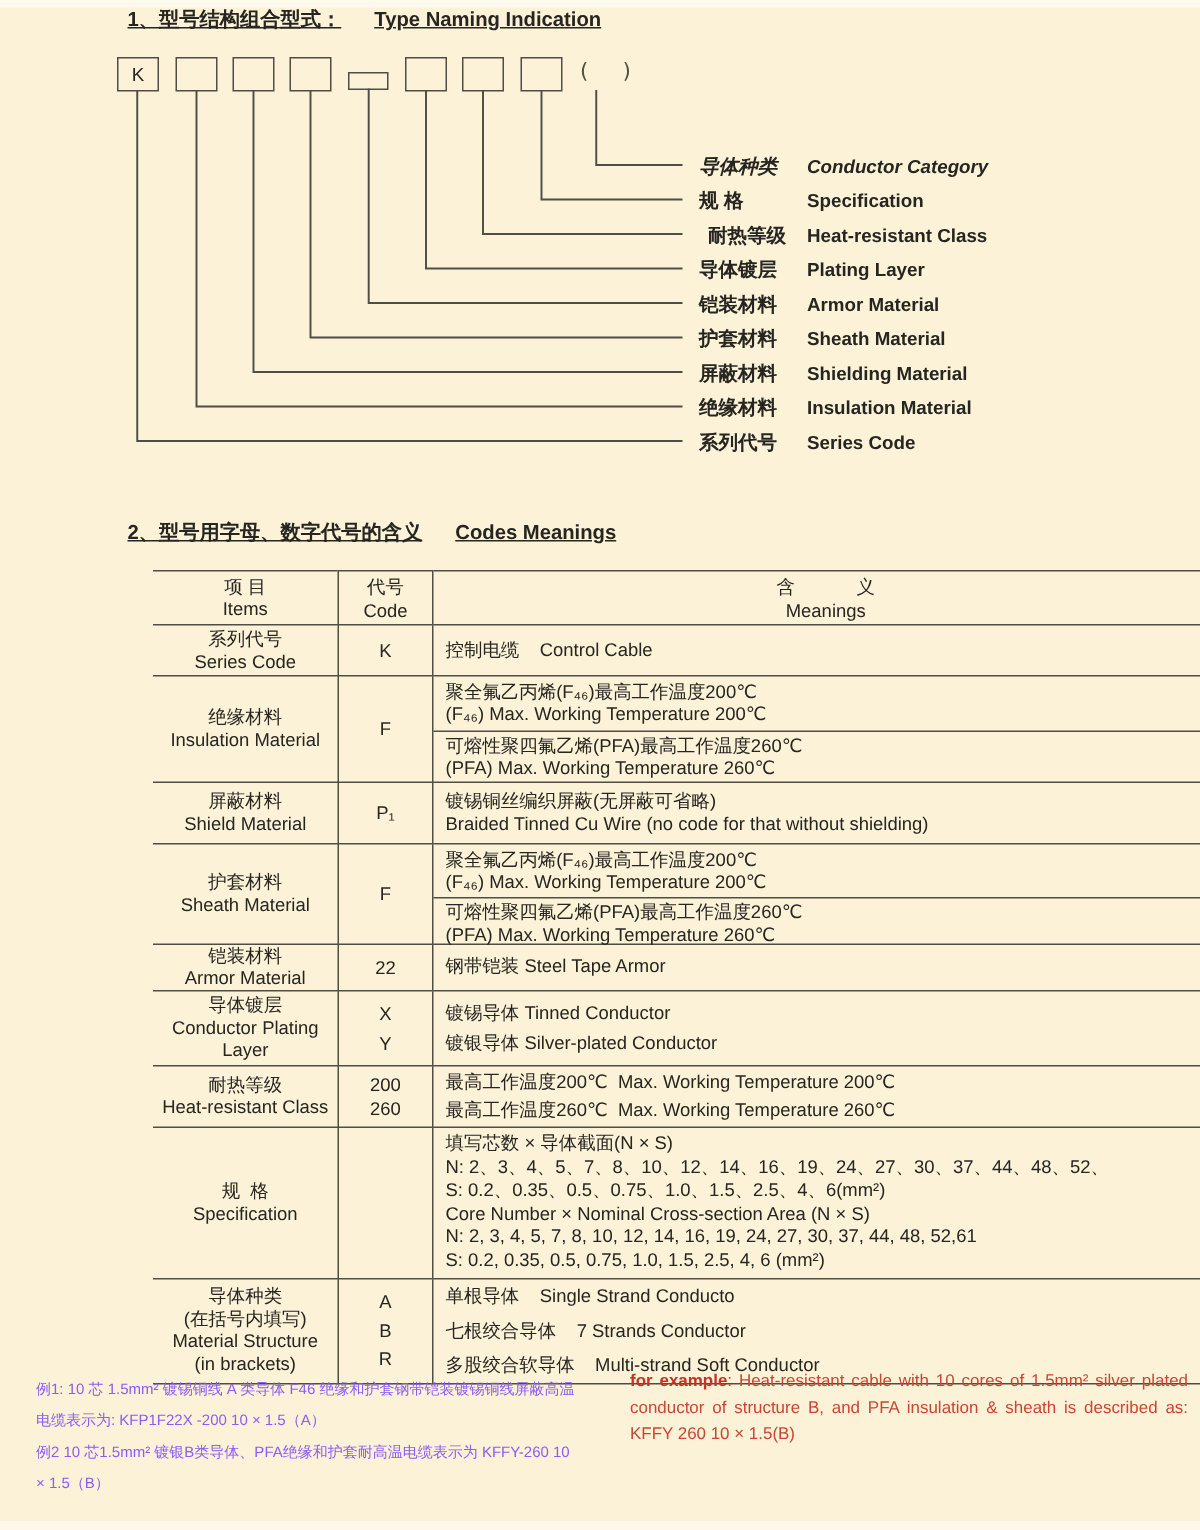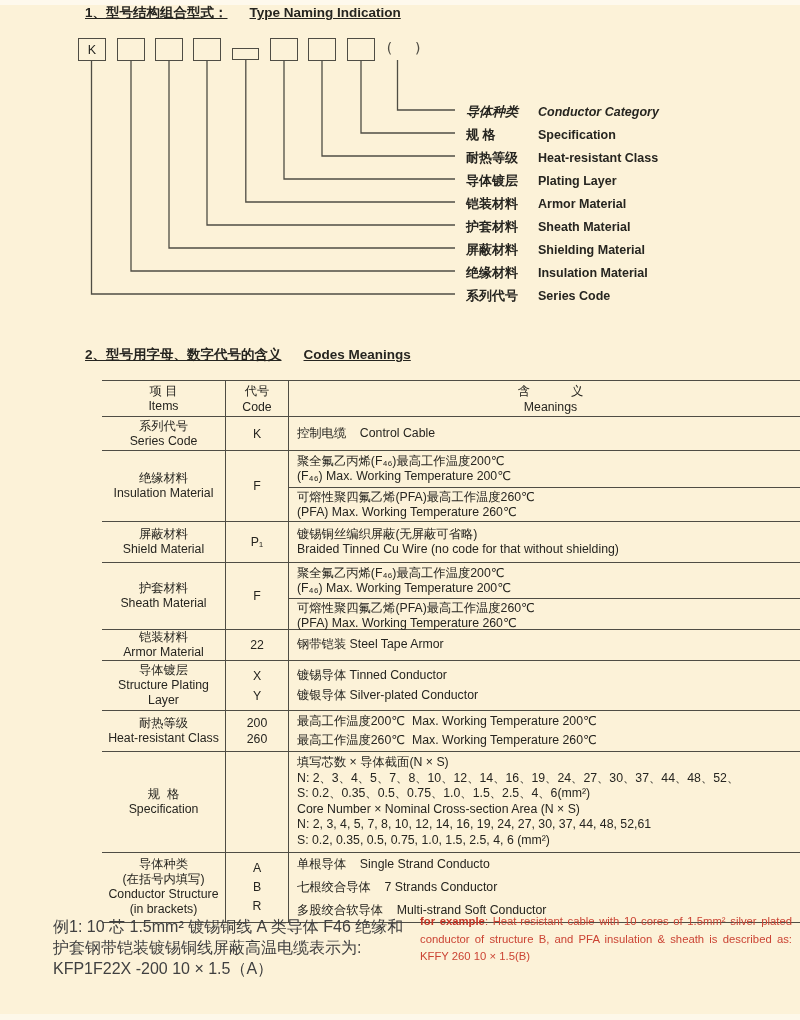--- a/index.html
+++ b/index.html
@@ -43,22 +43,22 @@
   table.codes td{padding:0;vertical-align:middle;border-bottom:1.6px solid #4f4d44;}
   td.c-items{width:123px;border-right:1.4px solid #4f4d44;text-align:center;line-height:15px;}
   td.c-code{width:62px;border-right:1.4px solid #4f4d44;text-align:center;line-height:16px;}
   td.c-mean{width:523px;text-align:left;}
   .mrow{padding:2px 8px;line-height:15.5px;}
   .m-split{border-top:1.4px solid #4f4d44;}
   .spec-lines{padding:3px 8px;line-height:15.6px;}
 
   
   .ex-left{
-    position:absolute;left:53px;top:916px;width:362px;
-    color:#404040;font-size:16px;line-height:21px;
+    position:absolute;left:24px;top:916px;width:362px;
+    color:#8b5cf6;font-size:10px;line-height:21px;
   }
   .ex-right{
     position:absolute;left:420px;top:913px;width:372px;
     color:#cb4434;font-size:11.3px;line-height:17.5px;text-align:justify;
   }
   .ex-right b{color:#c43325;}
 </style>
 </head>
 <body>
 
@@ -91,21 +91,21 @@
 <div class="dg-box" style="left:308px;top:38px;width:28px;height:23px;"></div>
 <div class="dg-box" style="left:347px;top:38px;width:28px;height:23px;"></div>
 <div class="dg-bracket" style="left:385px;top:40px;">( )</div>
 
 <div class="dg-label" style="left:466px;top:102px;font-style:italic;">
   <span class="zh">导体种类</span><span class="en">Conductor  Category</span>
 </div>
 <div class="dg-label" style="left:466px;top:125px;">
   <span class="zh">规    格</span><span class="en">Specification</span>
 </div>
-<div class="dg-label" style="left:466px;top:148px;">
+<div class="dg-label" style="left:466px;top:148px;text-align:center;">
   <span class="zh">耐热等级</span><span class="en">Heat-resistant Class</span>
 </div>
 <div class="dg-label" style="left:466px;top:171px;">
   <span class="zh">导体镀层</span><span class="en">Plating Layer</span>
 </div>
 <div class="dg-label" style="left:466px;top:194px;">
   <span class="zh">铠装材料</span><span class="en">Armor Material</span>
 </div>
 <div class="dg-label" style="left:466px;top:217px;">
   <span class="zh">护套材料</span><span class="en">Sheath Material</span>
@@ -220,21 +220,21 @@
       <div>22</div>
     </td>
     <td class="c-mean">
       <div class="mrow">钢带铠装 Steel Tape Armor</div>
     </td>
   </tr>
 
   <tr>
     <td class="c-items" style="height:49px;">
       <div>导体镀层</div>
-      <div>Structure Plating Layer</div>
+      <div>Conductor Plating Layer</div>
     </td>
     <td class="c-code">
       <div>X</div>
       <div style="height:4px;"></div>
       <div>Y</div>
     </td>
     <td class="c-mean">
       <div class="mrow">镀锡导体 Tinned Conductor</div>
       <div class="mrow">镀银导体 Silver-plated Conductor</div>
     </td>
@@ -272,40 +272,41 @@
         <div>N: 2, 3, 4, 5, 7, 8, 10, 12, 14, 16, 19, 24, 27, 30, 37, 44, 48, 52,61</div>
         <div>S: 0.2, 0.35, 0.5, 0.75, 1.0, 1.5, 2.5, 4, 6 (mm²)</div>
       </div>
     </td>
   </tr>
 
   <tr>
     <td class="c-items" style="height:64px;">
       <div>导体种类</div>
       <div>(在括号内填写)</div>
-      <div>Conductor Structure</div>
+      <div>Material Structure</div>
       <div>(in brackets)</div>
     </td>
     <td class="c-code">
       <div>A</div>
       <div style="height:3px;"></div>
       <div>B</div>
       <div style="height:3px;"></div>
       <div>R</div>
     </td>
     <td class="c-mean">
       <div class="mrow" style="white-space:pre;line-height:19px;">单根导体    Single Strand Conducto</div>
       <div class="mrow" style="white-space:pre;line-height:19px;">七根绞合导体    7 Strands Conductor</div>
       <div class="mrow" style="white-space:pre;line-height:19px;">多股绞合软导体    Multi-strand Soft Conductor</div>
     </td>
   </tr>
 </tbody>
   </table>
 
 <div class="ex-left">
   <div>例1: 10 芯 1.5mm² 镀锡铜线 A 类导体 F46 绝缘和护套钢带铠装镀锡铜线屏蔽高温电缆表示为: KFP1F22X -200  10 × 1.5（A）</div>
+  <div>例2  10 芯1.5mm² 镀银B类导体、PFA绝缘和护套耐高温电缆表示为  KFFY-260   10 × 1.5（B）</div>
 </div>
 
 <div class="ex-right">
   <div><b>for example</b><span>: Heat-resistant cable with 10 cores of 1.5mm² silver plated conductor of structure B, and PFA insulation &amp; sheath is described as:  KFFY 260  10 × 1.5(B)</span></div>
 </div>
 
 <div class="page-edge-bottom"></div>
 
 </body></html>

